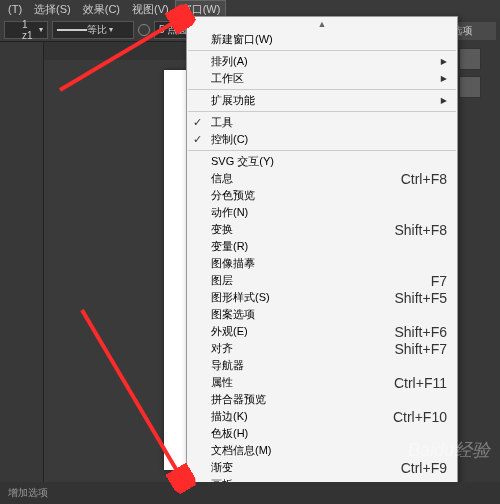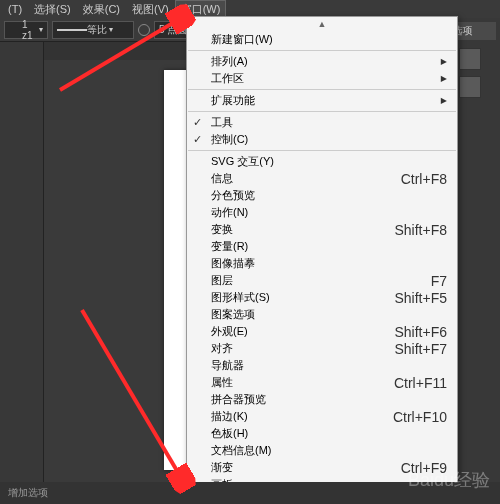--- a/index.html
+++ b/index.html
@@ -151,23 +151,24 @@
 .red-arrow {
   position: absolute;
   stroke: #ff2a2a;
   stroke-width: 4;
   fill: none;
   pointer-events: none;
 }
 .watermark {
   position: absolute;
   right: 10px;
-  bottom: 12px;
+  bottom: 42px;
   color: rgba(255,255,255,.35);
   font-size: 18px;
+  font-style: italic;
   pointer-events: none;
 }
 </style>
 </head>
 <body>
 
 <div class="menubar">
   <span class="mi">(T)</span>
   <span class="mi">选择(S)</span>
   <span class="mi">效果(C)</span>

